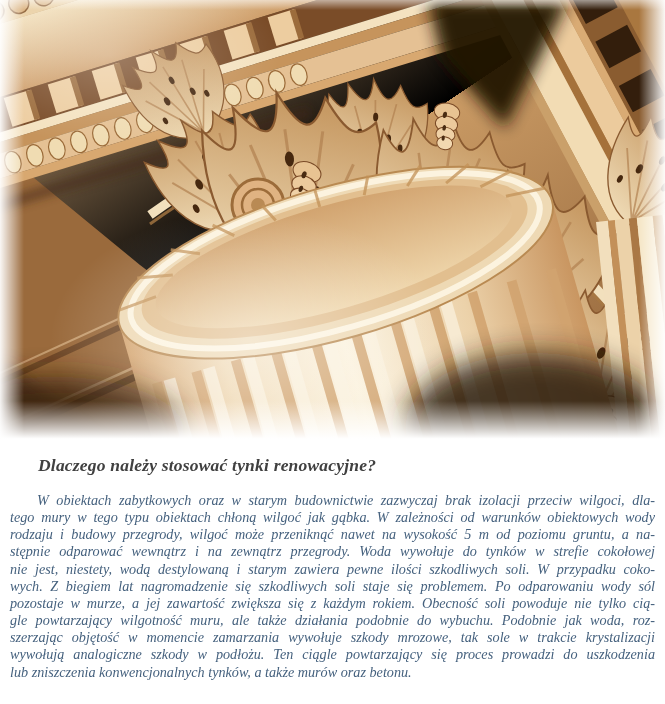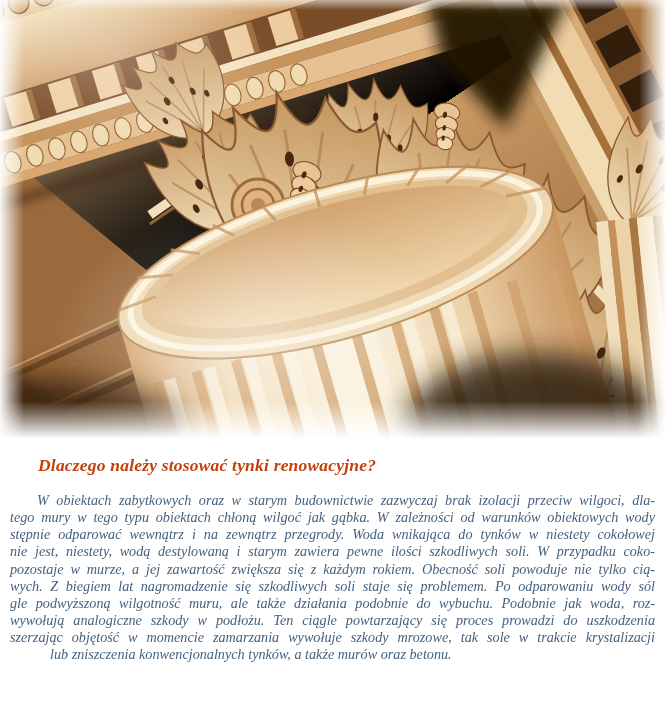--- a/index.html
+++ b/index.html
@@ -16,30 +16,30 @@
   .feather-right{right:0;top:0;bottom:0;width:26px;
     background:linear-gradient(to left,rgba(255,255,255,.95),rgba(255,255,255,0));}
   .feather-bottom{left:0;right:0;bottom:0;height:46px;
     background:linear-gradient(to top,#ffffff 18%,rgba(255,255,255,0));}
   .feather-top{left:0;right:0;top:0;height:10px;
     background:linear-gradient(to bottom,rgba(255,255,255,.55),rgba(255,255,255,0));}
   
   .title{
     position:absolute;left:38px;top:455px;margin:0;
     font-size:17.5px;font-style:italic;font-weight:bold;
-    color:#c2410c;letter-spacing:.2px;white-space:nowrap;
+    color:#404040;letter-spacing:.2px;white-space:nowrap;
   }
   .para{
     position:absolute;left:10px;top:492px;width:645px;
     font-size:14.2px;line-height:17.15px;font-style:italic;
     color:#45617e;
   }
   .line{text-align:justify;text-align-last:justify;}
   .line.first{padding-left:27px;}
-  .line.last{text-align-last:left;margin-left:40px;}
+  .line.last{text-align-last:left;}
 </style>
 </head>
 <body>
 
 <div class="page">
 
   <div class="photo">
     <svg viewBox="0 0 665 447">
       <defs>
         <linearGradient id="bgG" x1="0" y1="0" x2="1" y2="1">
@@ -290,23 +290,24 @@
     <div class="feather feather-right"></div>
     <div class="feather feather-bottom"></div>
     <div class="feather feather-top"></div>
   </div>
 
   <h1 class="title">Dlaczego należy stosować tynki renowacyjne?</h1>
 
   <div class="para">
     <div class="line first">W obiektach zabytkowych oraz w starym budownictwie zazwyczaj brak izolacji przeciw wilgoci, dla-</div>
     <div class="line">tego mury w tego typu obiektach chłoną wilgoć jak gąbka. W zależności od warunków obiektowych wody</div>
-    <div class="line">stępnie odparować wewnątrz i na zewnątrz przegrody. Woda wnikająca do tynków w niestety cokołowej</div>
+    <div class="line">rodzaju i budowy przegrody, wilgoć może przeniknąć nawet na wysokość 5 m od poziomu gruntu, a na-</div>
+    <div class="line">stępnie odparować wewnątrz i na zewnątrz przegrody. Woda wywołuje do tynków w strefie cokołowej</div>
     <div class="line">nie jest, niestety, wodą destylowaną i starym zawiera pewne ilości szkodliwych soli. W przypadku coko-</div>
+    <div class="line">wych. Z biegiem lat nagromadzenie się szkodliwych soli staje się problemem. Po odparowaniu wody sól</div>
     <div class="line">pozostaje w murze, a jej zawartość zwiększa się z każdym rokiem. Obecność soli powoduje nie tylko cią-</div>
-    <div class="line">wych. Z biegiem lat nagromadzenie się szkodliwych soli staje się problemem. Po odparowaniu wody sól</div>
-    <div class="line">gle podwyższoną wilgotność muru, ale także działania podobnie do wybuchu. Podobnie jak woda, roz-</div>
+    <div class="line">gle powtarzający wilgotność muru, ale także działania podobnie do wybuchu. Podobnie jak woda, roz-</div>
+    <div class="line">szerzając objętość w momencie zamarzania wywołuje szkody mrozowe, tak sole w trakcie krystalizacji</div>
     <div class="line">wywołują analogiczne szkody w podłożu. Ten ciągle powtarzający się proces prowadzi do uszkodzenia</div>
-    <div class="line">szerzając objętość w momencie zamarzania wywołuje szkody mrozowe, tak sole w trakcie krystalizacji</div>
     <div class="line last">lub zniszczenia konwencjonalnych tynków, a także murów oraz betonu.</div>
   </div>
 
 </div>
 
 </body></html>

